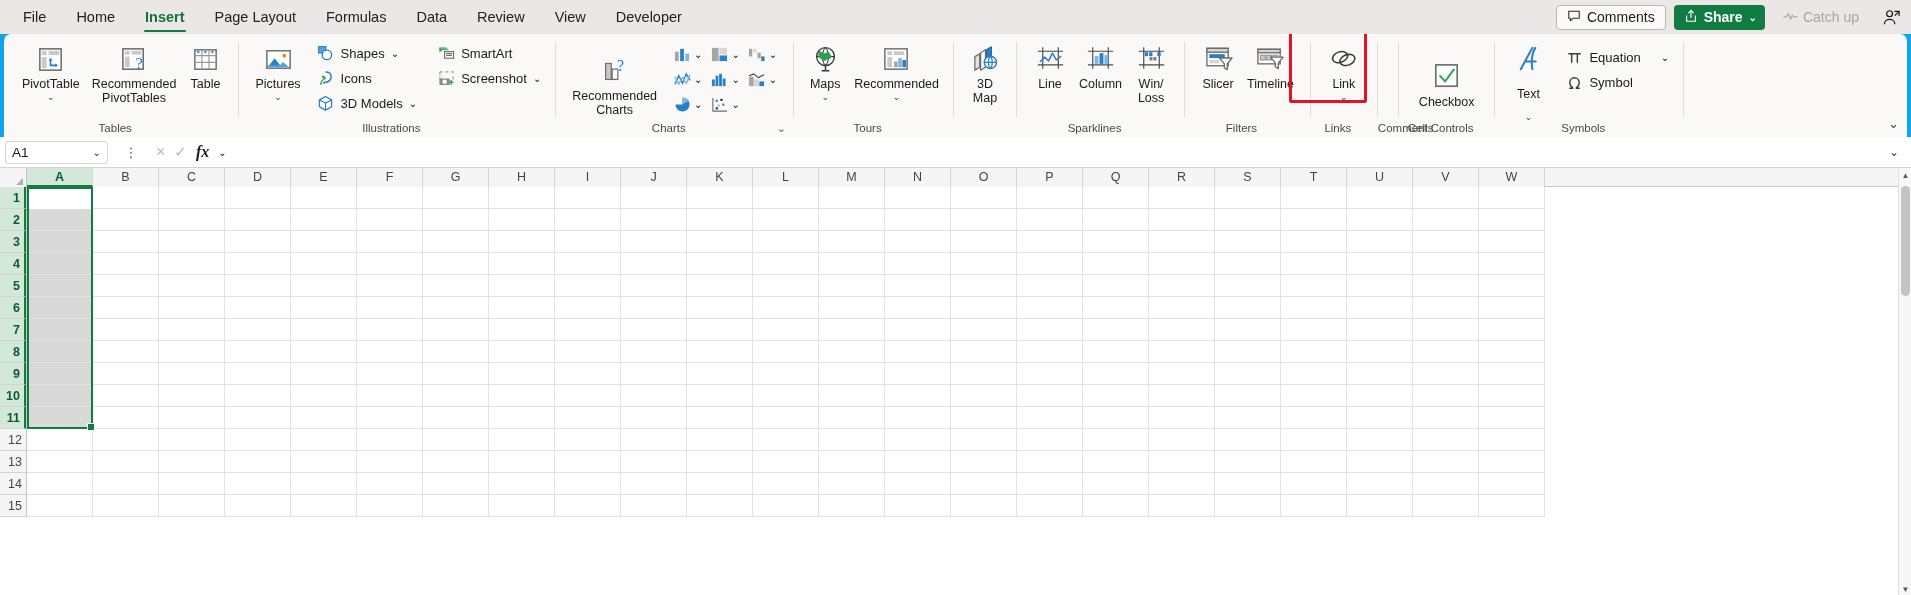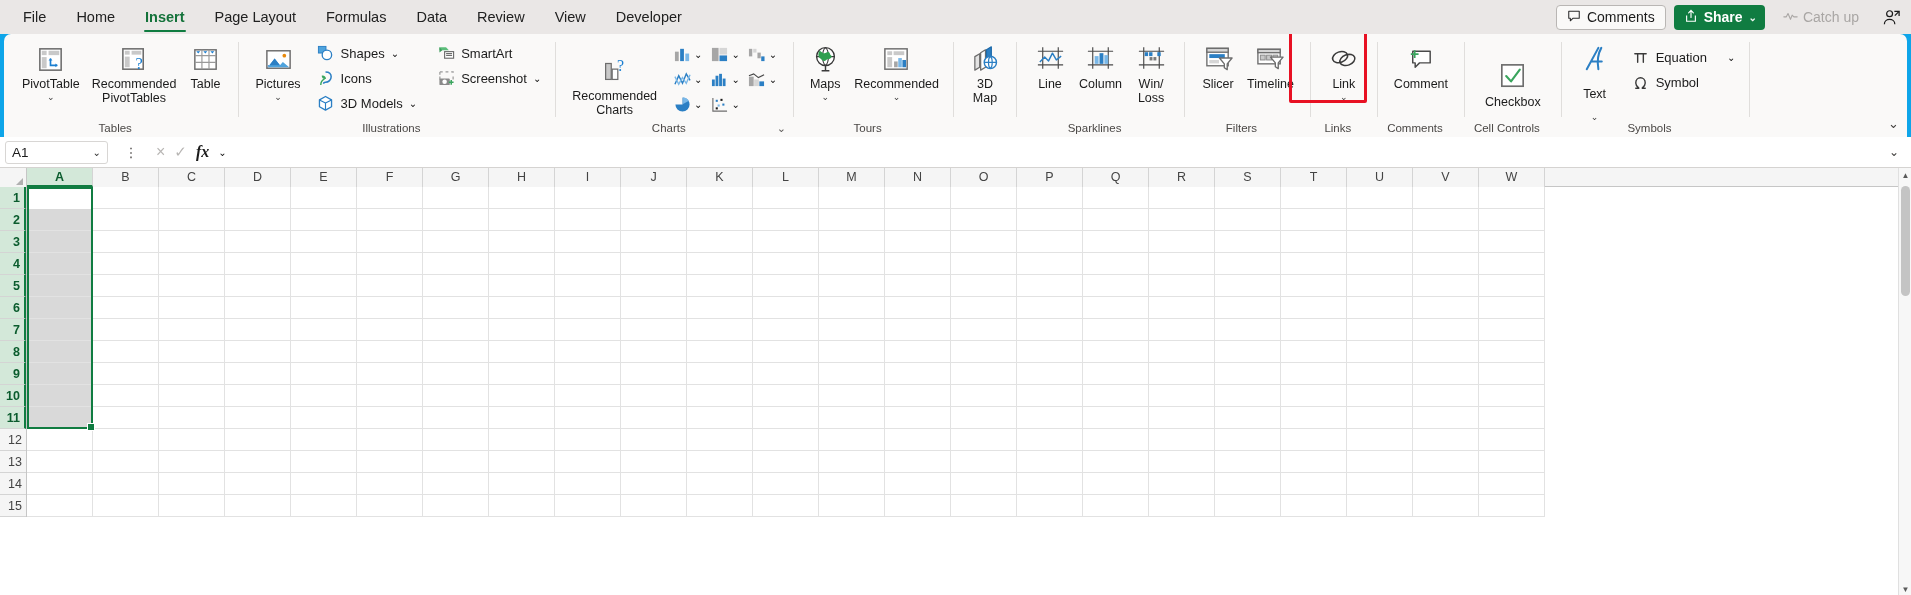--- a/index.html
+++ b/index.html
@@ -593,31 +593,20 @@
           </span>
           <span class="lbl">Link</span>
           <span class="dd">⌄</span>
         </div>
       </div>
       <div class="group-label">Links</div>
     </div>
     <div class="sep"></div>
 
     <div class="group" style="padding-left:10px;padding-right:10px;">
-      <div class="group-body">
-        <div class="bigbtn">
-          <span class="icon">
-            <svg width="31" height="30" viewBox="0 0 32 30">
-                <path d="M8 7h18v12h-11l-4.5 4.5V19H8z" fill="#fff" stroke="#4a4a4a" stroke-width="1.5" stroke-linejoin="round"></path>
-                <path d="M10 6v8M6 10h8" stroke="#3aa55e" stroke-width="1.8"></path>
-              </svg>
-          </span>
-          <span class="lbl">Comment</span>
-        </div>
-      </div>
       <div class="group-label">Comments</div>
     </div>
     <div class="sep"></div>
 
     <div class="group" style="padding-left:14px;padding-right:14px;justify-content:flex-end;">
       <div class="group-body">
         <div class="bigbtn">
           <span class="icon">
             <svg width="33" height="32" viewBox="0 0 34 32">
                 <rect x="6" y="3.5" width="22" height="22" fill="#fff" stroke="#6d6d6d" stroke-width="1.7"></rect>

